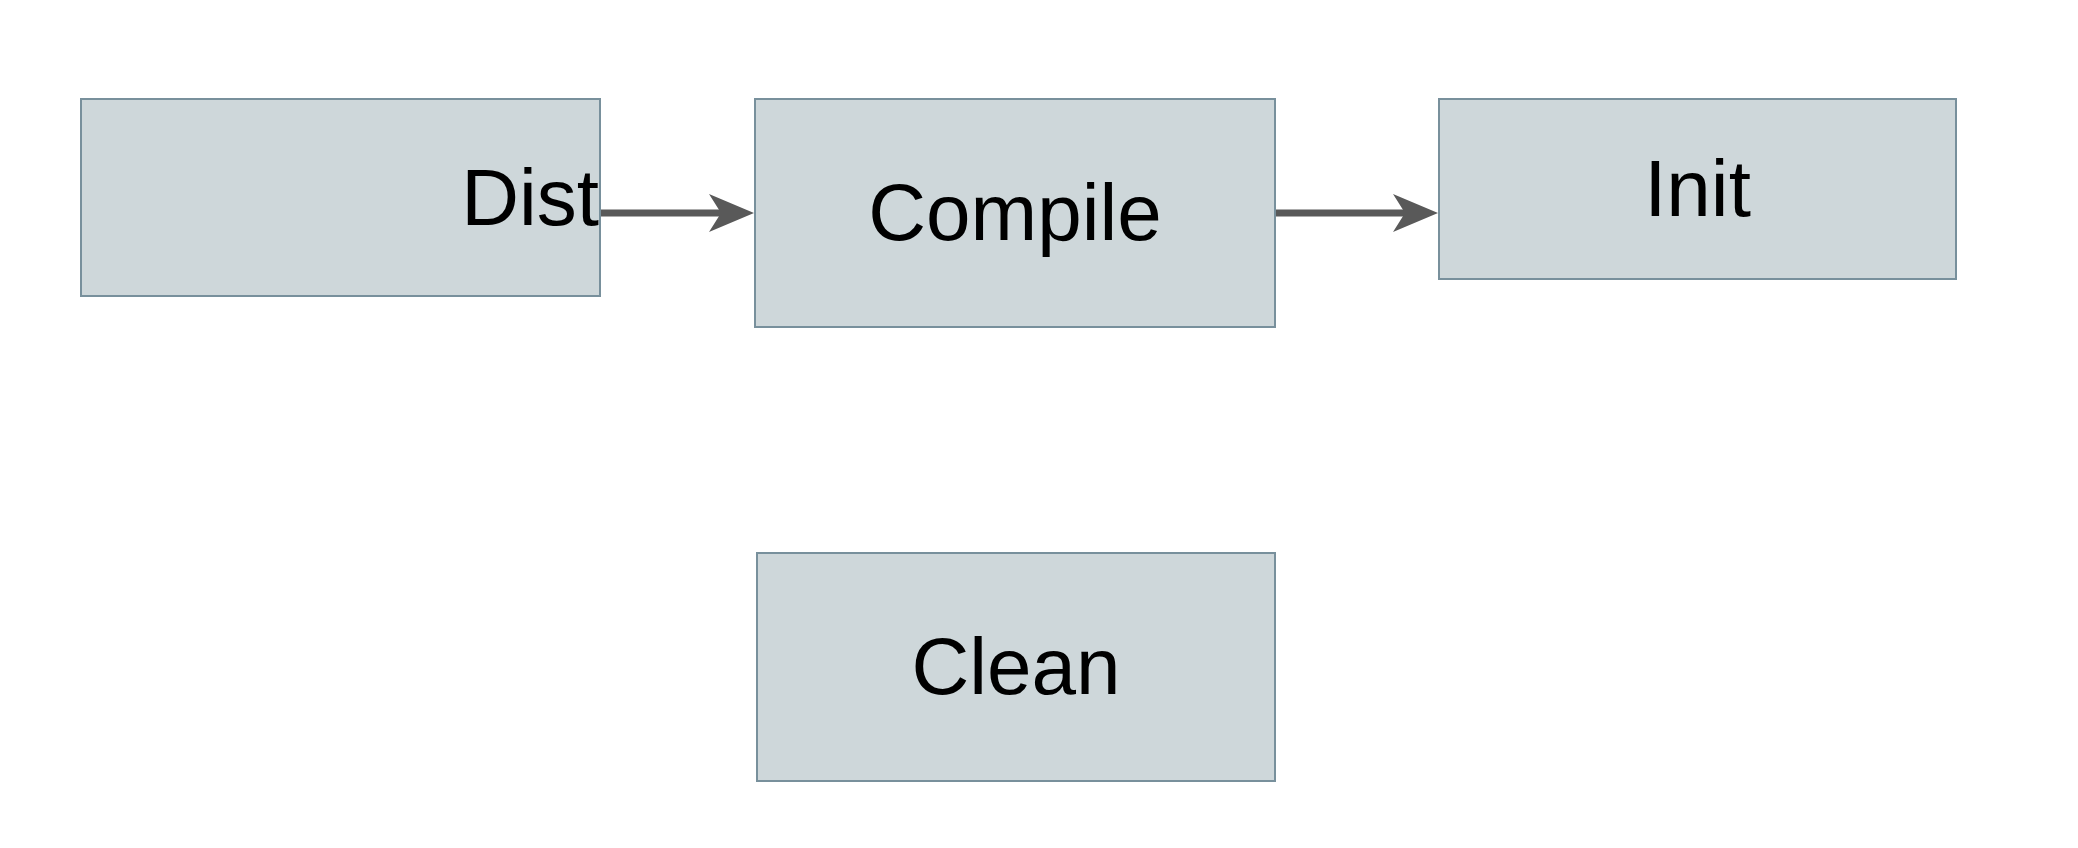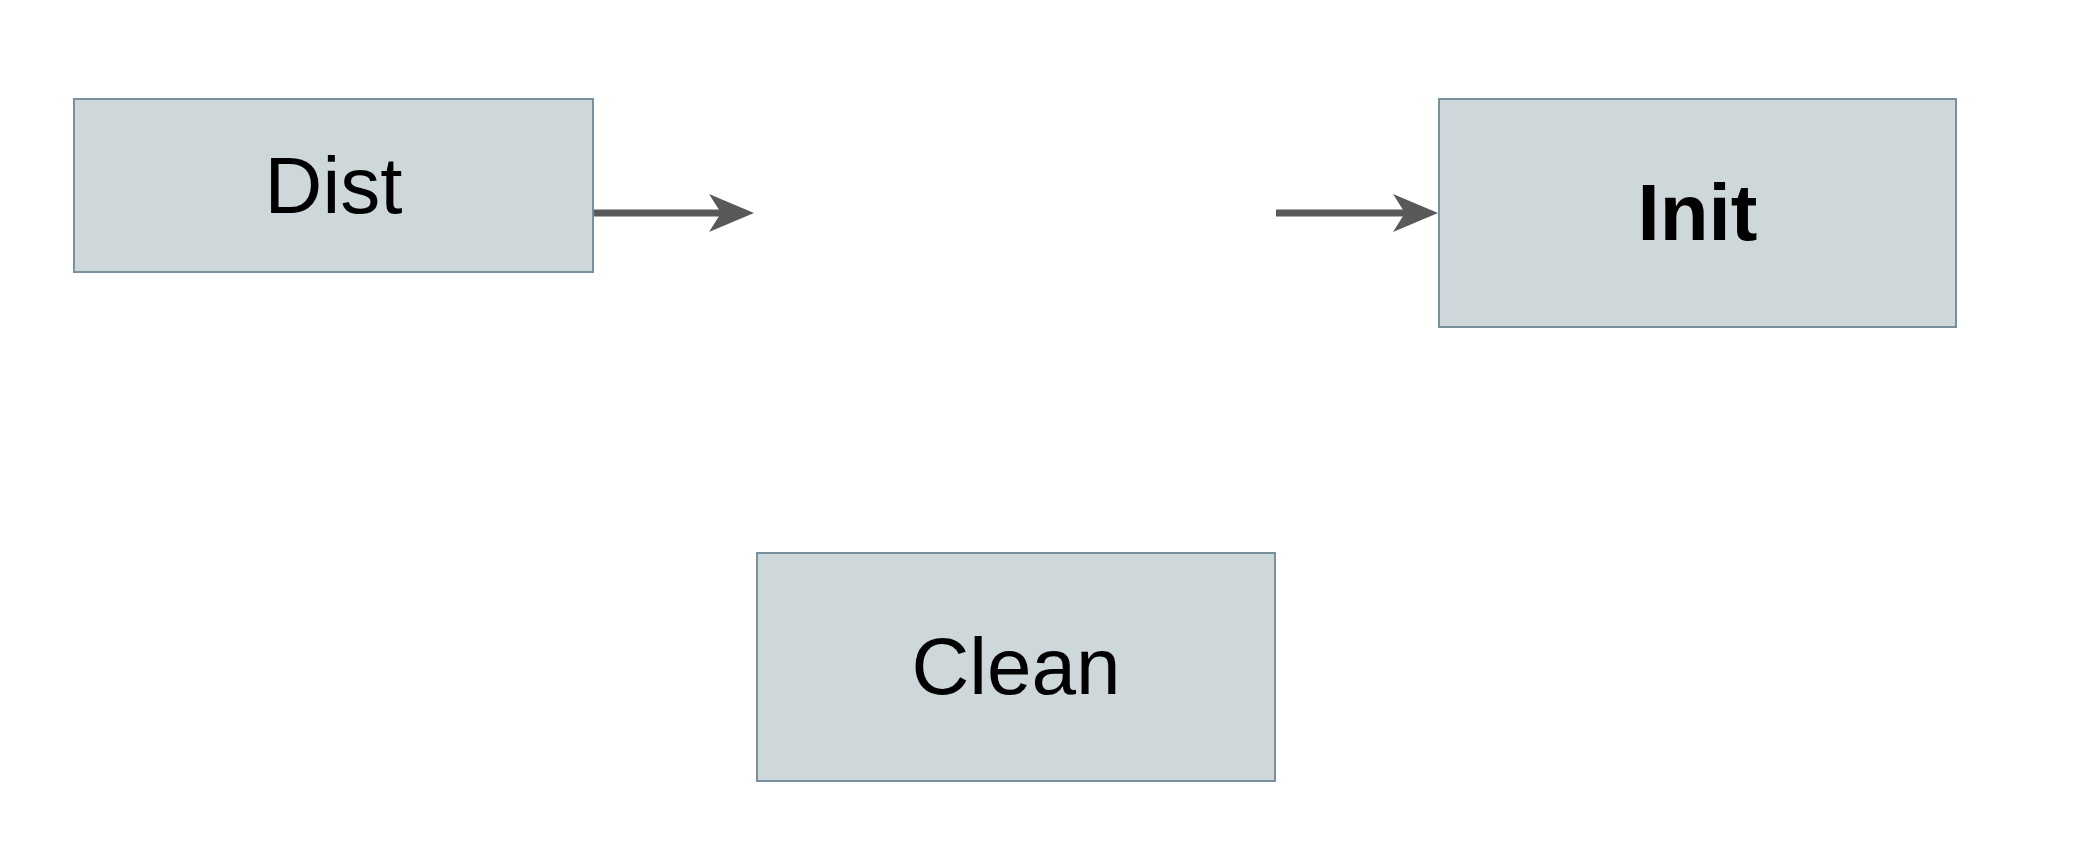--- a/index.html
+++ b/index.html
@@ -21,23 +21,23 @@
     background: var(--node-fill, #ced7da);
     border: 2.5px solid var(--node-border, #78909c);
     display: flex;
     align-items: center;
     justify-content: center;
     font-size: 80px;
     line-height: 1;
     color: var(--node-text, #000000);
     white-space: nowrap;
   }
-  .node-dist    { left: 73px;   top: 98px;  width: 521px; height: 175px; }
+  .node-dist    { left: 80px;   top: 98px;  width: 521px; height: 199px; justify-content: flex-end; }
   .node-compile { left: 754px;  top: 98px;  width: 522px; height: 230px; }
-  .node-init    { left: 1438px; top: 98px;  width: 519px; height: 230px; font-weight: bold; }
+  .node-init    { left: 1438px; top: 98px;  width: 519px; height: 182px; }
   .node-clean   { left: 756px;  top: 512px; width: 520px; height: 230px; margin-top: 40px; }
   .arrows {
     position: absolute;
     left: 0;
     top: 0;
     pointer-events: none;
   }
   .arrows line {
     stroke: var(--arrow, #595959);
     stroke-width: 7;
@@ -60,20 +60,23 @@
     <g>
       <line x1="1276" y1="213" x2="1407" y2="213"></line>
       <path d="M 1438,213 L 1393,194 L 1405,213 L 1393,232 Z"></path>
     </g>
   </svg>
 
   <div class="node node-dist">
     <span>Dist</span>
   </div>
 
+  <div class="node node-compile">
+    <span>Compile</span>
+  </div>
 
   <div class="node node-init">
     <span>Init</span>
   </div>
 
   <div class="node node-clean">
     <span>Clean</span>
   </div>
 
 </div>

